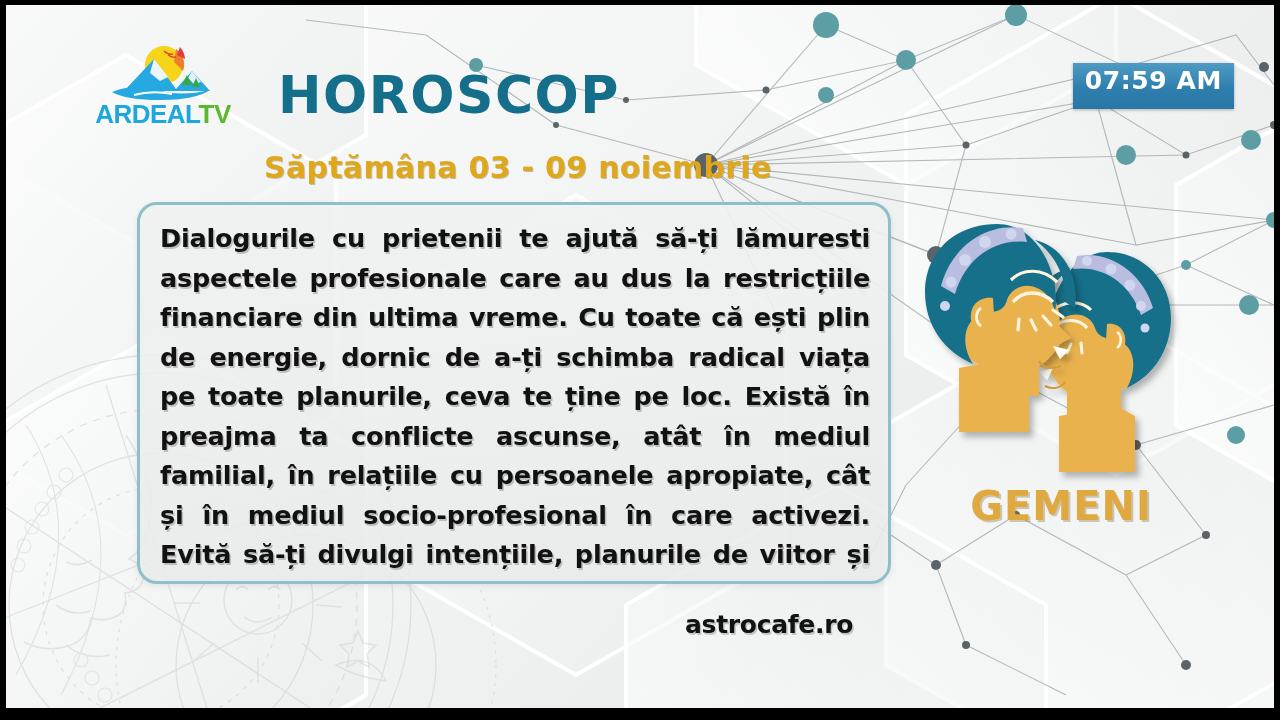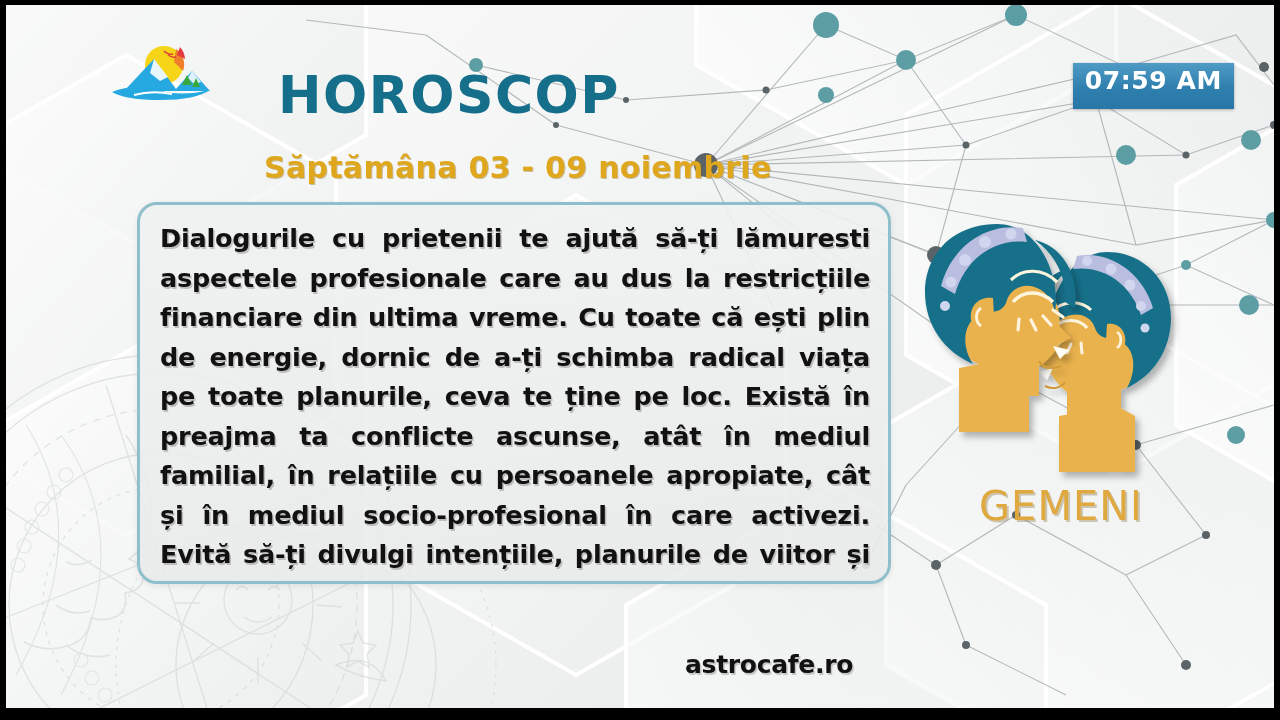--- a/index.html
+++ b/index.html
@@ -51,27 +51,27 @@
   .textbox p{margin:0;padding:14px 18px 0 20px;
              font-family:"DejaVu Sans",sans-serif;
              font-size:25.5px;font-weight:bold;color:#111;
              line-height:39.5px;text-align:justify;letter-spacing:-.2px;
              text-shadow:1.5px 1.5px 0 rgba(150,150,150,.55);}
   .textbox p::after{content:"";display:inline-block;width:100%;}
 
   .sitename{position:absolute;left:679px;top:605px;z-index:25;
             font-family:"DejaVu Sans",sans-serif;
             font-size:25px;font-weight:bold;color:#111;letter-spacing:-.3px;
-            text-shadow:1.5px 1.5px 0 rgba(160,160,160,.55);margin-top:40px;}
+            text-shadow:1.5px 1.5px 0 rgba(160,160,160,.55);}
 
   
   .zodiac{position:absolute;left:905px;top:215px;width:300px;height:270px;z-index:25;}
   .signname{position:absolute;left:905px;top:478px;width:300px;text-align:center;z-index:25;
             font-family:"DejaVu Sans",sans-serif;
-            font-size:40px;font-weight:normal;color:#e0a940;letter-spacing:1px;
+            font-size:40px;font-weight:bold;color:#e0a940;letter-spacing:1px;
             text-shadow:2px 2px 0 rgba(130,110,60,.35);}
 </style>
 </head>
 <body>
 
 <div id="screen">
 
   <div id="stage">
 
     <svg class="bg-layer" viewBox="0 0 1268 703" preserveAspectRatio="none">
@@ -209,20 +209,23 @@
         <path d="M58,6 q4,4 9,3" stroke="#e23d3d" stroke-width="1.6" fill="none"></path>
         <path d="M62,10 q4,3 8,2" stroke="#e23d3d" stroke-width="1.4" fill="none"></path>
         <path d="M18,46 L48,14 L70,44 L86,26 L104,46 Z" fill="#26a8e0"></path>
         <path d="M48,14 L62,32 L54,36 L44,28 Z" fill="#ffffff" opacity=".9"></path>
         <path d="M86,26 L95,37 L88,39 L82,33 Z" fill="#ffffff" opacity=".85"></path>
         <path d="M6,47 q22,-9 46,-2 q22,7 52,0 q-14,10 -50,10 q-34,0 -48,-8z" fill="#26a8e0"></path>
         <path d="M76,40 l5,-10 l5,10 z" fill="#3aa83c"></path>
         <path d="M86,42 l4,-9 l4,9 z" fill="#3aa83c"></path>
         <path d="M28,50 q18,-5 38,-1" stroke="#ffffff" stroke-width="2" fill="none"></path>
       </svg>
+      <div class="logo-text">
+        <span class="logo-ardeal">ARDEAL</span><span class="logo-tv">TV</span>
+      </div>
     </div>
 
     <div class="title">HOROSCOP</div>
     <div class="subtitle">Săptămâna 03 - 09 noiembrie</div>
 
     <div class="clock">07:59 AM</div>
 
     <div class="textbox">
       <p>Dialogurile cu prietenii te ajută să-ți lămuresti aspectele profesionale care au dus la restricțiile financiare din ultima vreme. Cu toate că ești plin de energie, dornic de a-ți schimba radical viața pe toate planurile, ceva te ține pe loc. Există în preajma ta conflicte ascunse, atât în mediul familial, în relațiile cu persoanele apropiate, cât și în mediul socio-profesional în care activezi. Evită să-ți divulgi intențiile, planurile de viitor și mai ales opiniile personale!</p>
     </div>

